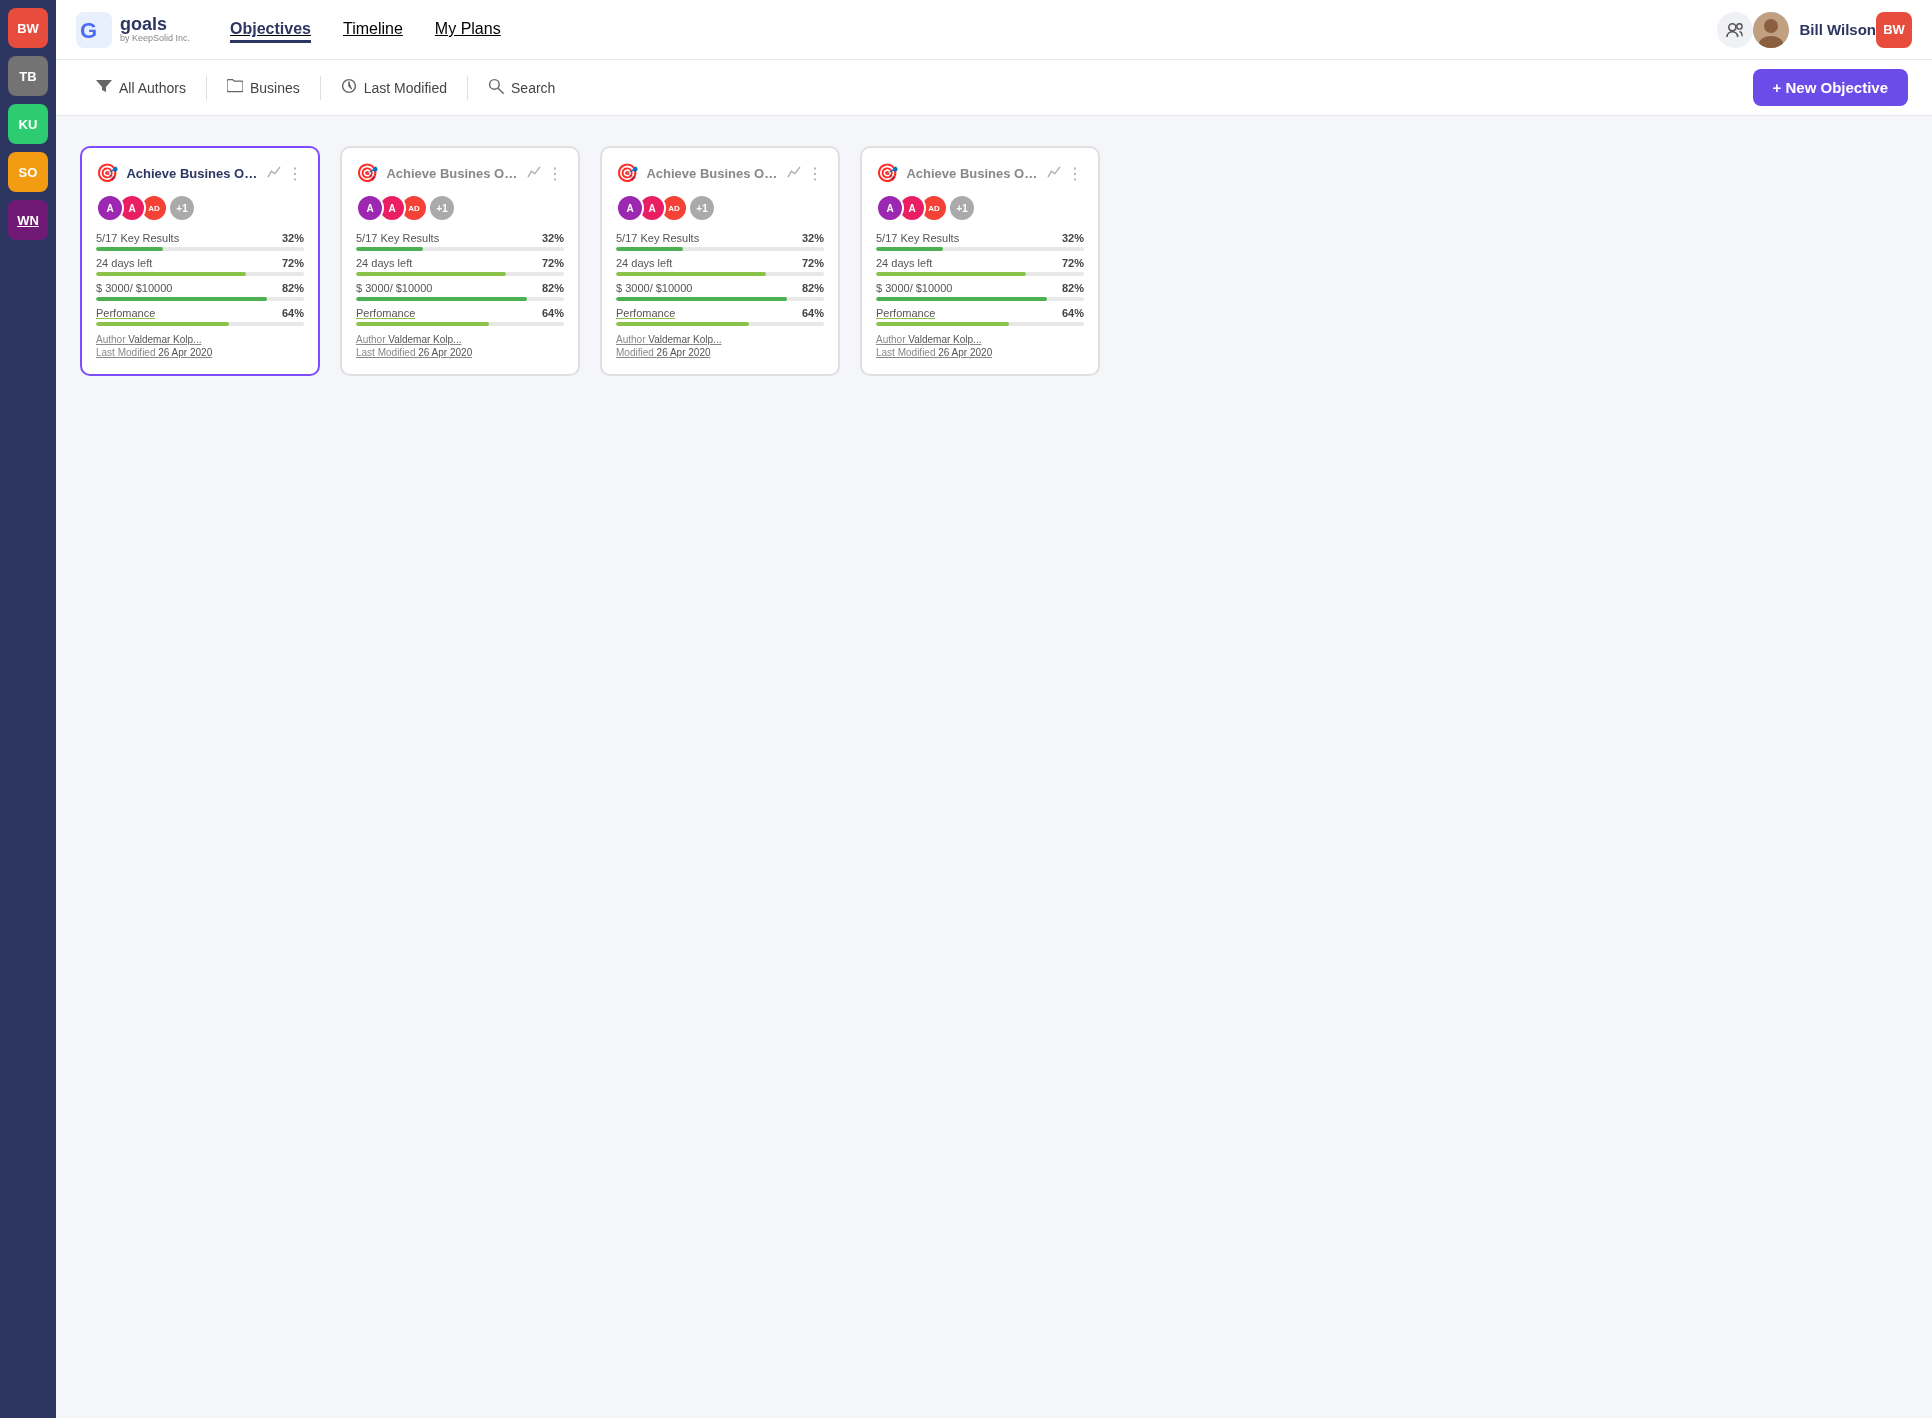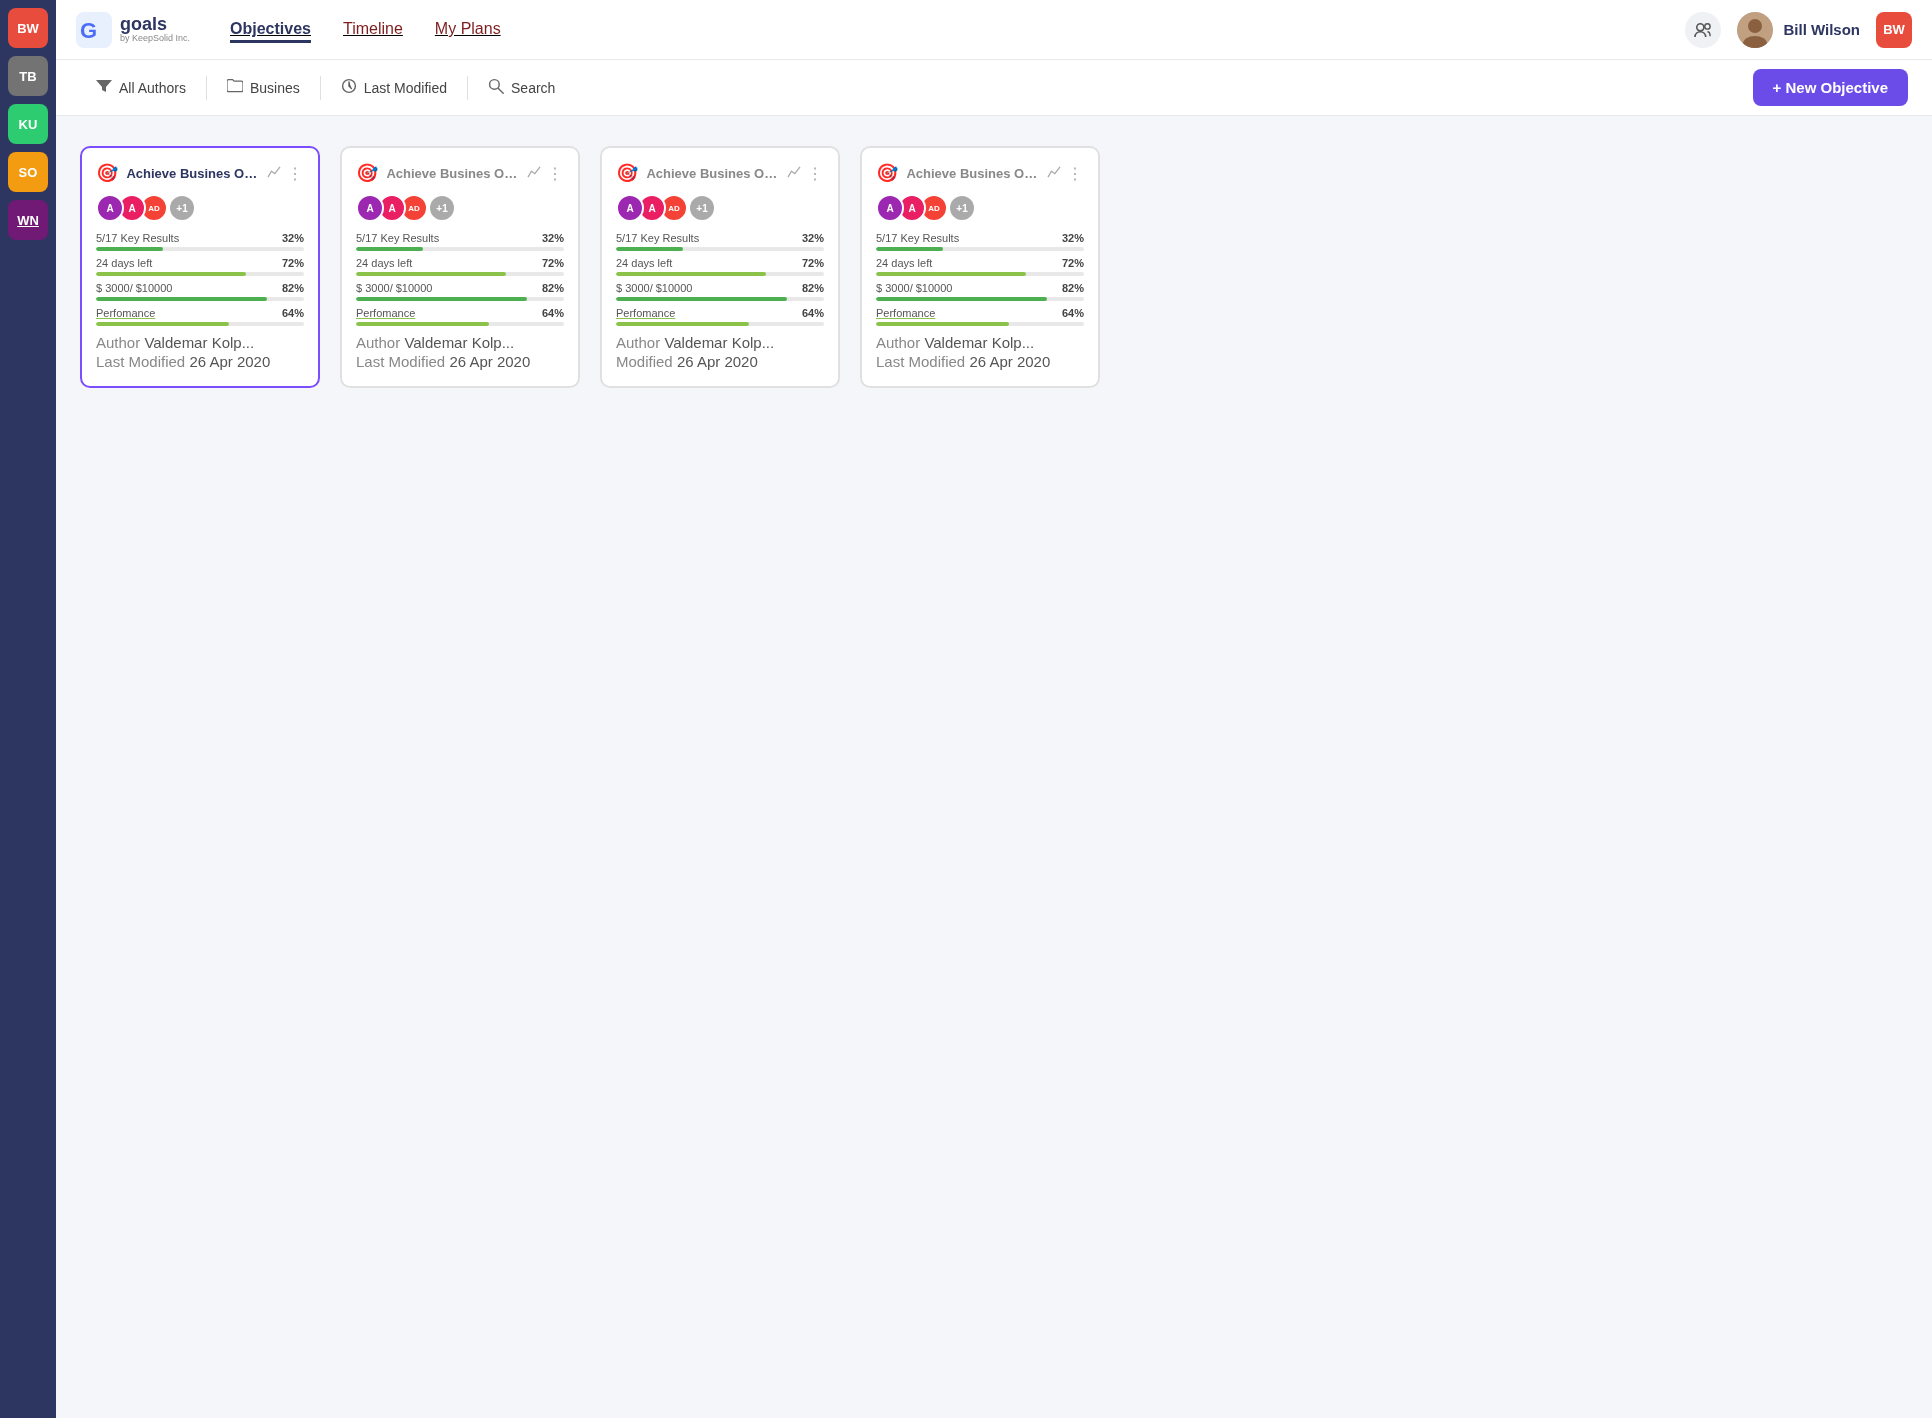--- a/index.html
+++ b/index.html
@@ -74,36 +74,36 @@
       line-height: 1.2;
     }
     .nav-links {
       display: flex;
       gap: 32px;
       flex: 1;
       text-decoration: underline;
     }
     .nav-link {
       font-size: 16px;
-      color: #7f1d1d;
+      color: #000000;
       cursor: pointer;
       padding: 4px 0;
       text-decoration: none;
       border-bottom: 3px solid transparent;
       padding-bottom: 2px;
     }
     .nav-link.active {
       color: #2d3561;
       font-weight: 600;
       border-bottom: 3px solid #2d3561;
     }
     .nav-right {
       display: flex;
       align-items: center;
-      gap: 16px;
+      gap: 0;
     }
     .nav-icon-btn {
       width: 36px;
       height: 36px;
       border-radius: 50%;
       background: #f0f1f5;
       display: flex;
       align-items: center;
       justify-content: center;
       cursor: pointer;
@@ -300,23 +300,24 @@
       height: 100%;
       border-radius: 2px;
     }
     .fill-green { background: #4caf50; }
     .fill-lime { background: #8bc34a; }
 
     .card-meta {
       margin-top: 8px;
     }
     .meta-line {
-      font-size: 15px;
+      font-size: 10px;
       color: #888;
       margin-bottom: 2px;
+      text-decoration: underline;
     }
     .meta-line span { color: #555; font-weight: 500; }
 
     
     .underlined {
       text-decoration: underline;
       text-decoration-color: #8bc34a;
       color: #555;
     }
   </style>

